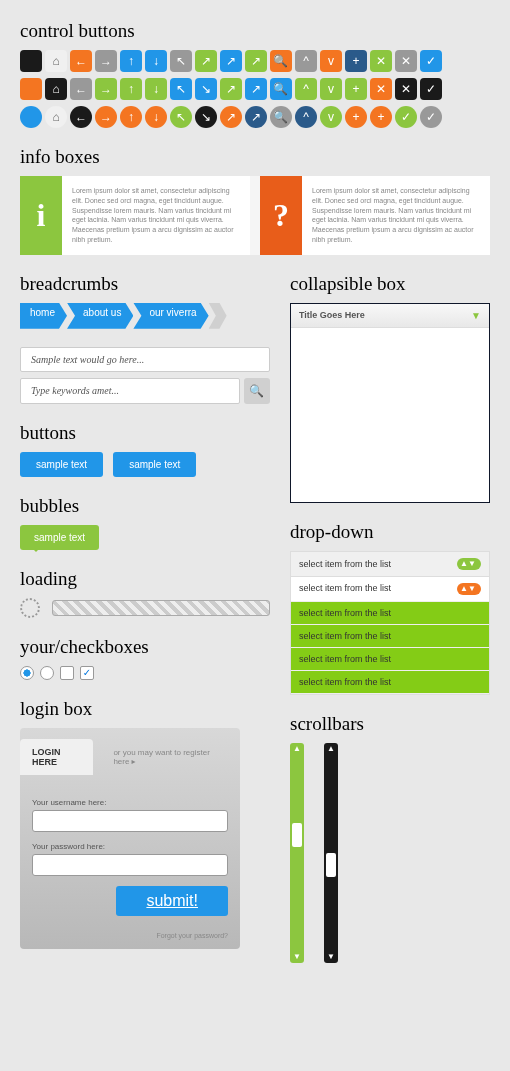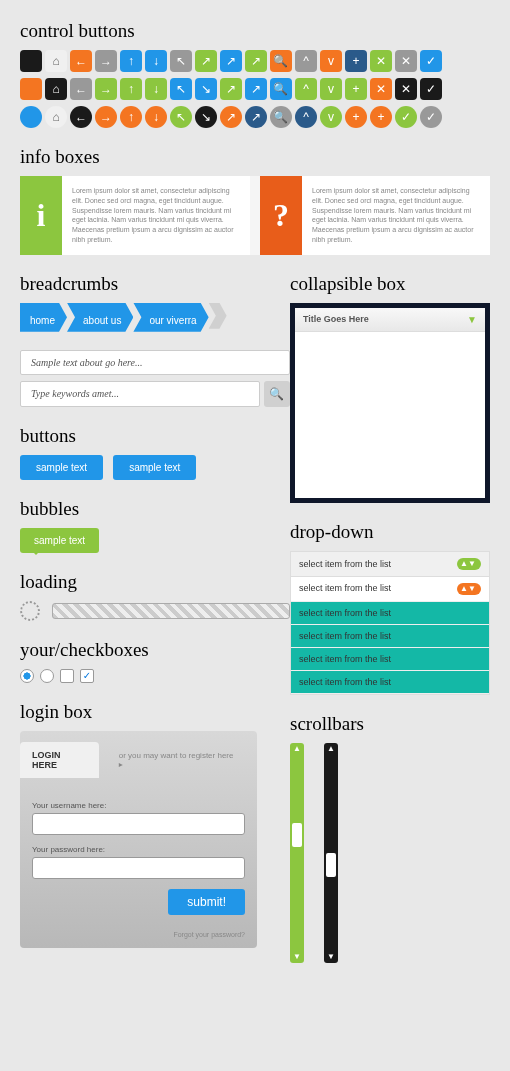--- a/index.html
+++ b/index.html
@@ -14,56 +14,56 @@
 .c-orange { background: #f47521; }
 .c-blue { background: #2196e8; }
 .c-green { background: #8cc63f; }
 .c-gray { background: #999; }
 .c-navy { background: #2a5a8a; }
 .info-row { display: flex; gap: 10px; background: #f5f5f5; padding: 0; }
 .info-box { display: flex; flex: 1; }
 .info-icon { width: 42px; background: #8cc63f; color: #fff; display: flex; align-items: center; justify-content: center; font-family: Georgia, serif; font-size: 32px; font-weight: bold; }
 .info-icon.orange { background: #e85d1a; }
 .info-text { padding: 10px; font-size: 7px; color: #888; line-height: 1.4; background: #fff; flex: 1; }
-.two-col { display: flex; }
+.two-col { display: flex; gap: 20px; }
 .col-left { flex: 1; }
 .col-right { width: 200px; }
 .breadcrumb { display: flex; }
-.bc-item { background: #2196e8; color: #fff; font-size: 10px; padding: 12px 12px 6px 16px; position: relative; clip-path: polygon(0 0, calc(100% - 8px) 0, 100% 50%, calc(100% - 8px) 100%, 0 100%, 8px 50%); cursor: pointer; }
+.bc-item { background: #2196e8; color: #fff; font-size: 10px; padding: 4px 12px 6px 16px; position: relative; clip-path: polygon(0 0, calc(100% - 8px) 0, 100% 50%, calc(100% - 8px) 100%, 0 100%, 8px 50%); cursor: pointer; }
 .bc-item:first-child { clip-path: polygon(0 0, calc(100% - 8px) 0, 100% 50%, calc(100% - 8px) 100%, 0 100%); padding-left: 10px; }
 .bc-arrow { background: #d0d0d0; width: 18px; height: 26px; clip-path: polygon(0 0, 60% 0, 100% 50%, 60% 100%, 0 100%, 40% 50%); }
 .search-box { border: 1px solid #ccc; padding: 6px 10px; font-size: 10px; font-style: italic; color: #555; background: #fff; margin-bottom: 6px; border-radius: 2px; font-family: Georgia, serif; }
 .search-row { display: flex; gap: 4px; }
 .search-row .search-box { flex: 1; margin: 0; }
 .search-btn { width: 26px; height: 26px; background: #d0d0d0; border-radius: 3px; display: flex; align-items: center; justify-content: center; font-size: 12px; color: #666; cursor: pointer; }
 .btn-row { display: flex; gap: 10px; }
 .blue-btn { background: #2196e8; color: #fff; font-size: 10px; padding: 7px 16px; border-radius: 3px; cursor: pointer; }
 .bubble { background: #8cc63f; color: #fff; font-size: 10px; padding: 7px 14px; border-radius: 3px; position: relative; display: inline-block; }
 .bubble::after { content: ''; position: absolute; bottom: -6px; left: 12px; border: 4px solid transparent; border-top-color: #8cc63f; }
 .loading-row { display: flex; align-items: center; gap: 12px; }
 .spinner { width: 20px; height: 20px; border: 2px dotted #999; border-radius: 50%; }
 .progress { flex: 1; height: 16px; background: repeating-linear-gradient(45deg, #ccc, #ccc 4px, #eee 4px, #eee 8px); border: 1px solid #aaa; border-radius: 3px; }
 .radio-row { display: flex; gap: 6px; align-items: center; }
 .radio { width: 14px; height: 14px; border-radius: 50%; border: 1px solid #999; background: #fff; }
 .radio.checked { background: radial-gradient(circle, #2196e8 40%, #fff 45%); }
 .checkbox { width: 14px; height: 14px; border: 1px solid #999; border-radius: 2px; background: #fff; display: flex; align-items: center; justify-content: center; font-size: 10px; color: #0076de; }
-.login { background: linear-gradient(#d8d8d8, #b8b8b8); border-radius: 4px; padding: 0; width: 237px; overflow: hidden; }
+.login { background: linear-gradient(#d8d8d8, #b8b8b8); border-radius: 4px; padding: 0; width: 220px; overflow: hidden; }
 .login-tabs { display: flex; align-items: center; font-size: 9px; }
 .login-tab { background: #f0f0f0; padding: 8px 12px; font-weight: bold; color: #333; border-radius: 4px 4px 0 0; }
 .login-reg { color: #888; padding: 20px; font-size: 8px; }
 .login-body { padding: 12px; }
 .login-label { font-size: 8px; color: #555; margin-bottom: 3px; }
 .login-input { width: 100%; background: #fff; border: 1px solid #999; border-radius: 3px; height: 22px; margin-bottom: 10px; }
 .login-footer { display: flex; justify-content: flex-end; align-items: center; gap: 8px; }
-.submit-btn { background: #2196e8; color: #fff; font-size: 12px; padding: 6px 19px; border-radius: 3px; cursor: pointer; }
+.submit-btn { background: #2196e8; color: #fff; font-size: 16px; padding: 6px 30px; border-radius: 3px; cursor: pointer; text-decoration: underline; }
 .forgot { font-size: 7px; color: #888; text-align: right; padding: 4px 12px 10px; }
-.collapse { background: #fff; border: 5px solid #0f172a; height: 200px; }
+.collapse { background: #fff; border: 1px solid #0f172a; height: 200px; }
 .collapse-head { background: linear-gradient(#f8f8f8, #e8e8e8); padding: 6px 8px; font-size: 9px; font-weight: bold; color: #555; display: flex; justify-content: space-between; align-items: center; border-bottom: 1px solid #ddd; }
 .collapse-arrow { color: #8cc63f; font-size: 10px; }
-.dropdown { background: #14b8a6; border: 1px solid #ddd; }
+.dropdown { background: #84cc16; border: 1px solid #ddd; }
 .dd-head { background: #f0f0f0; padding: 6px 8px; font-size: 9px; color: #333; display: flex; justify-content: space-between; align-items: center; border-bottom: 1px solid #ddd; }
 .dd-item { padding: 6px 8px; font-size: 9px; color: #333; border-bottom: 1px solid #eee; }
 .dd-item.orange { background: #fff; display: flex; justify-content: space-between; }
 .pill { width: 24px; height: 12px; border-radius: 6px; display: flex; align-items: center; justify-content: space-between; padding: 0 3px; color: #fff; font-size: 8px; }
 .pill.green { background: #8cc63f; }
 .pill.orange { background: #f47521; }
 .scroll-row { display: flex; gap: 20px; }
 .scrollbar { width: 14px; height: 220px; border-radius: 3px; position: relative; }
 .scrollbar.green { background: #8cc63f; }
 .scrollbar.black { background: #1a1a1a; }
@@ -158,21 +158,21 @@
       <h2>breadcrumbs</h2>
       <div class="breadcrumb">
         <div class="bc-item">home</div>
         <div class="bc-item">about us</div>
         <div class="bc-item">our viverra</div>
         <div class="bc-arrow"></div>
       </div>
     </div>
 
     <div class="section">
-      <div class="search-box">Sample text about go here...</div>
+      <div class="search-box">Sample text would go here...</div>
       <div class="search-row">
         <div class="search-box">Type keywords amet...</div>
         <div class="search-btn">🔍</div>
       </div>
     </div>
 
     <div class="section">
       <h2>buttons</h2>
       <div class="btn-row">
         <div class="blue-btn">sample text</div>

